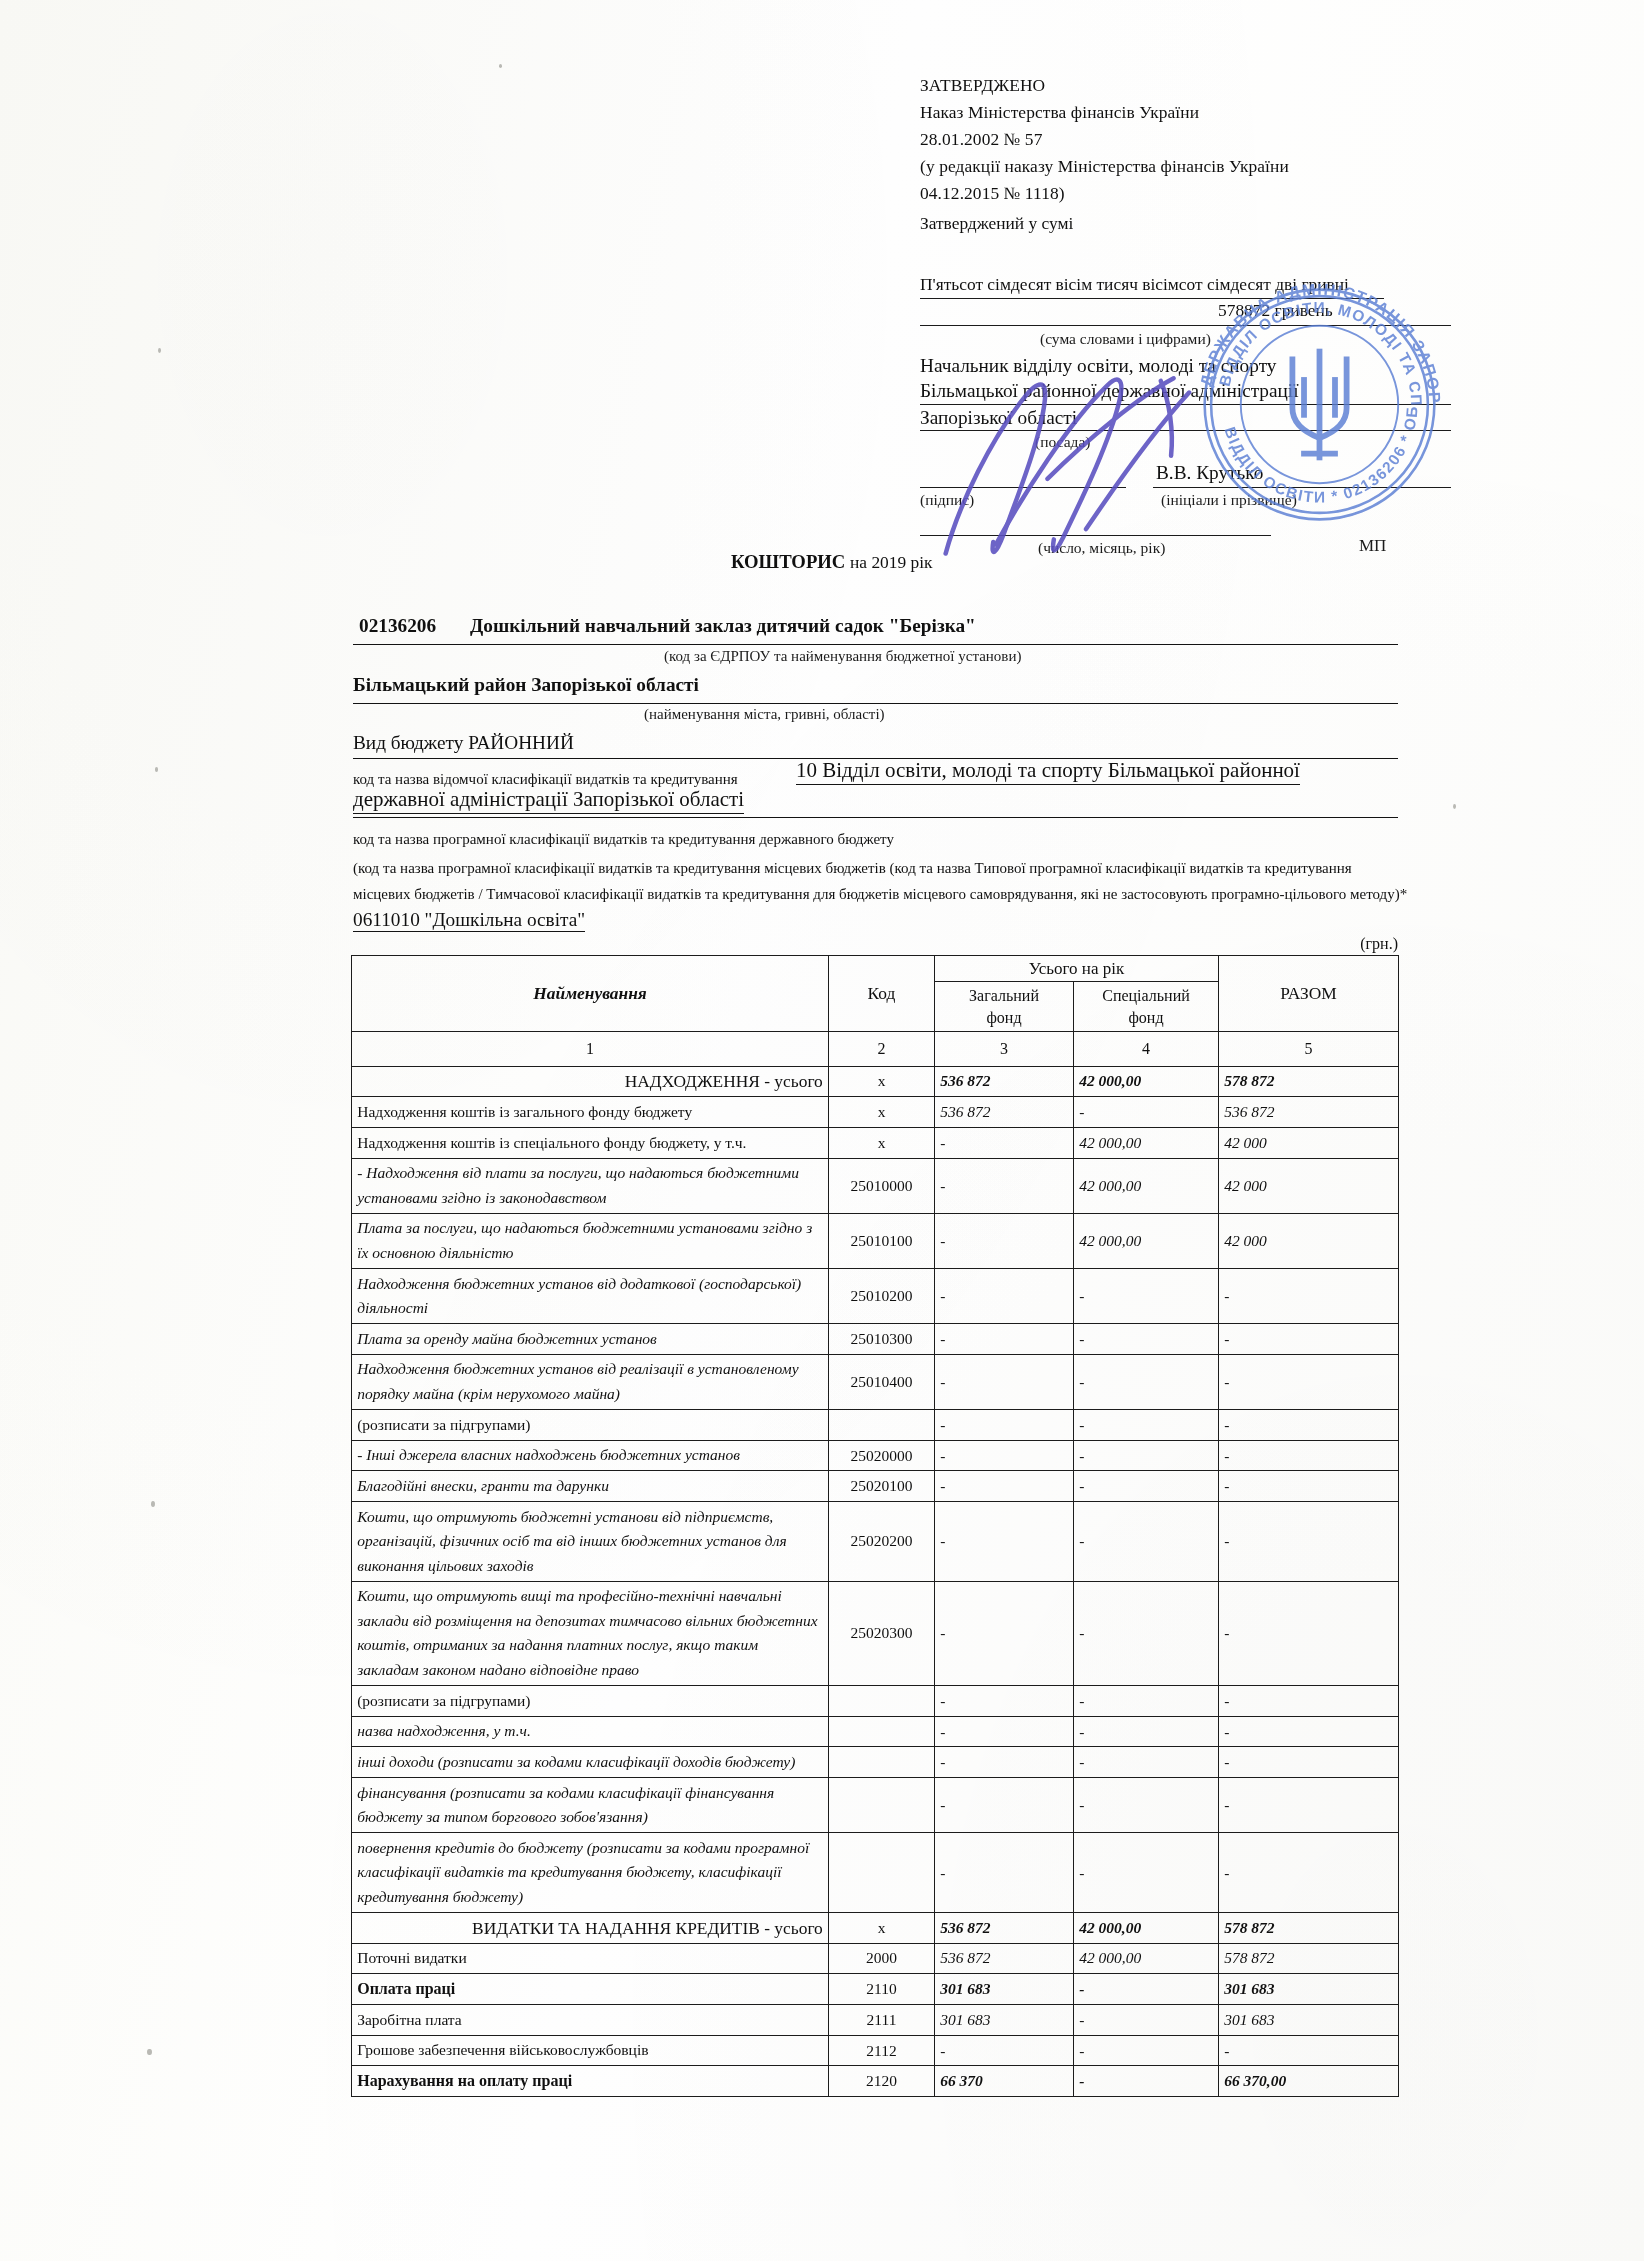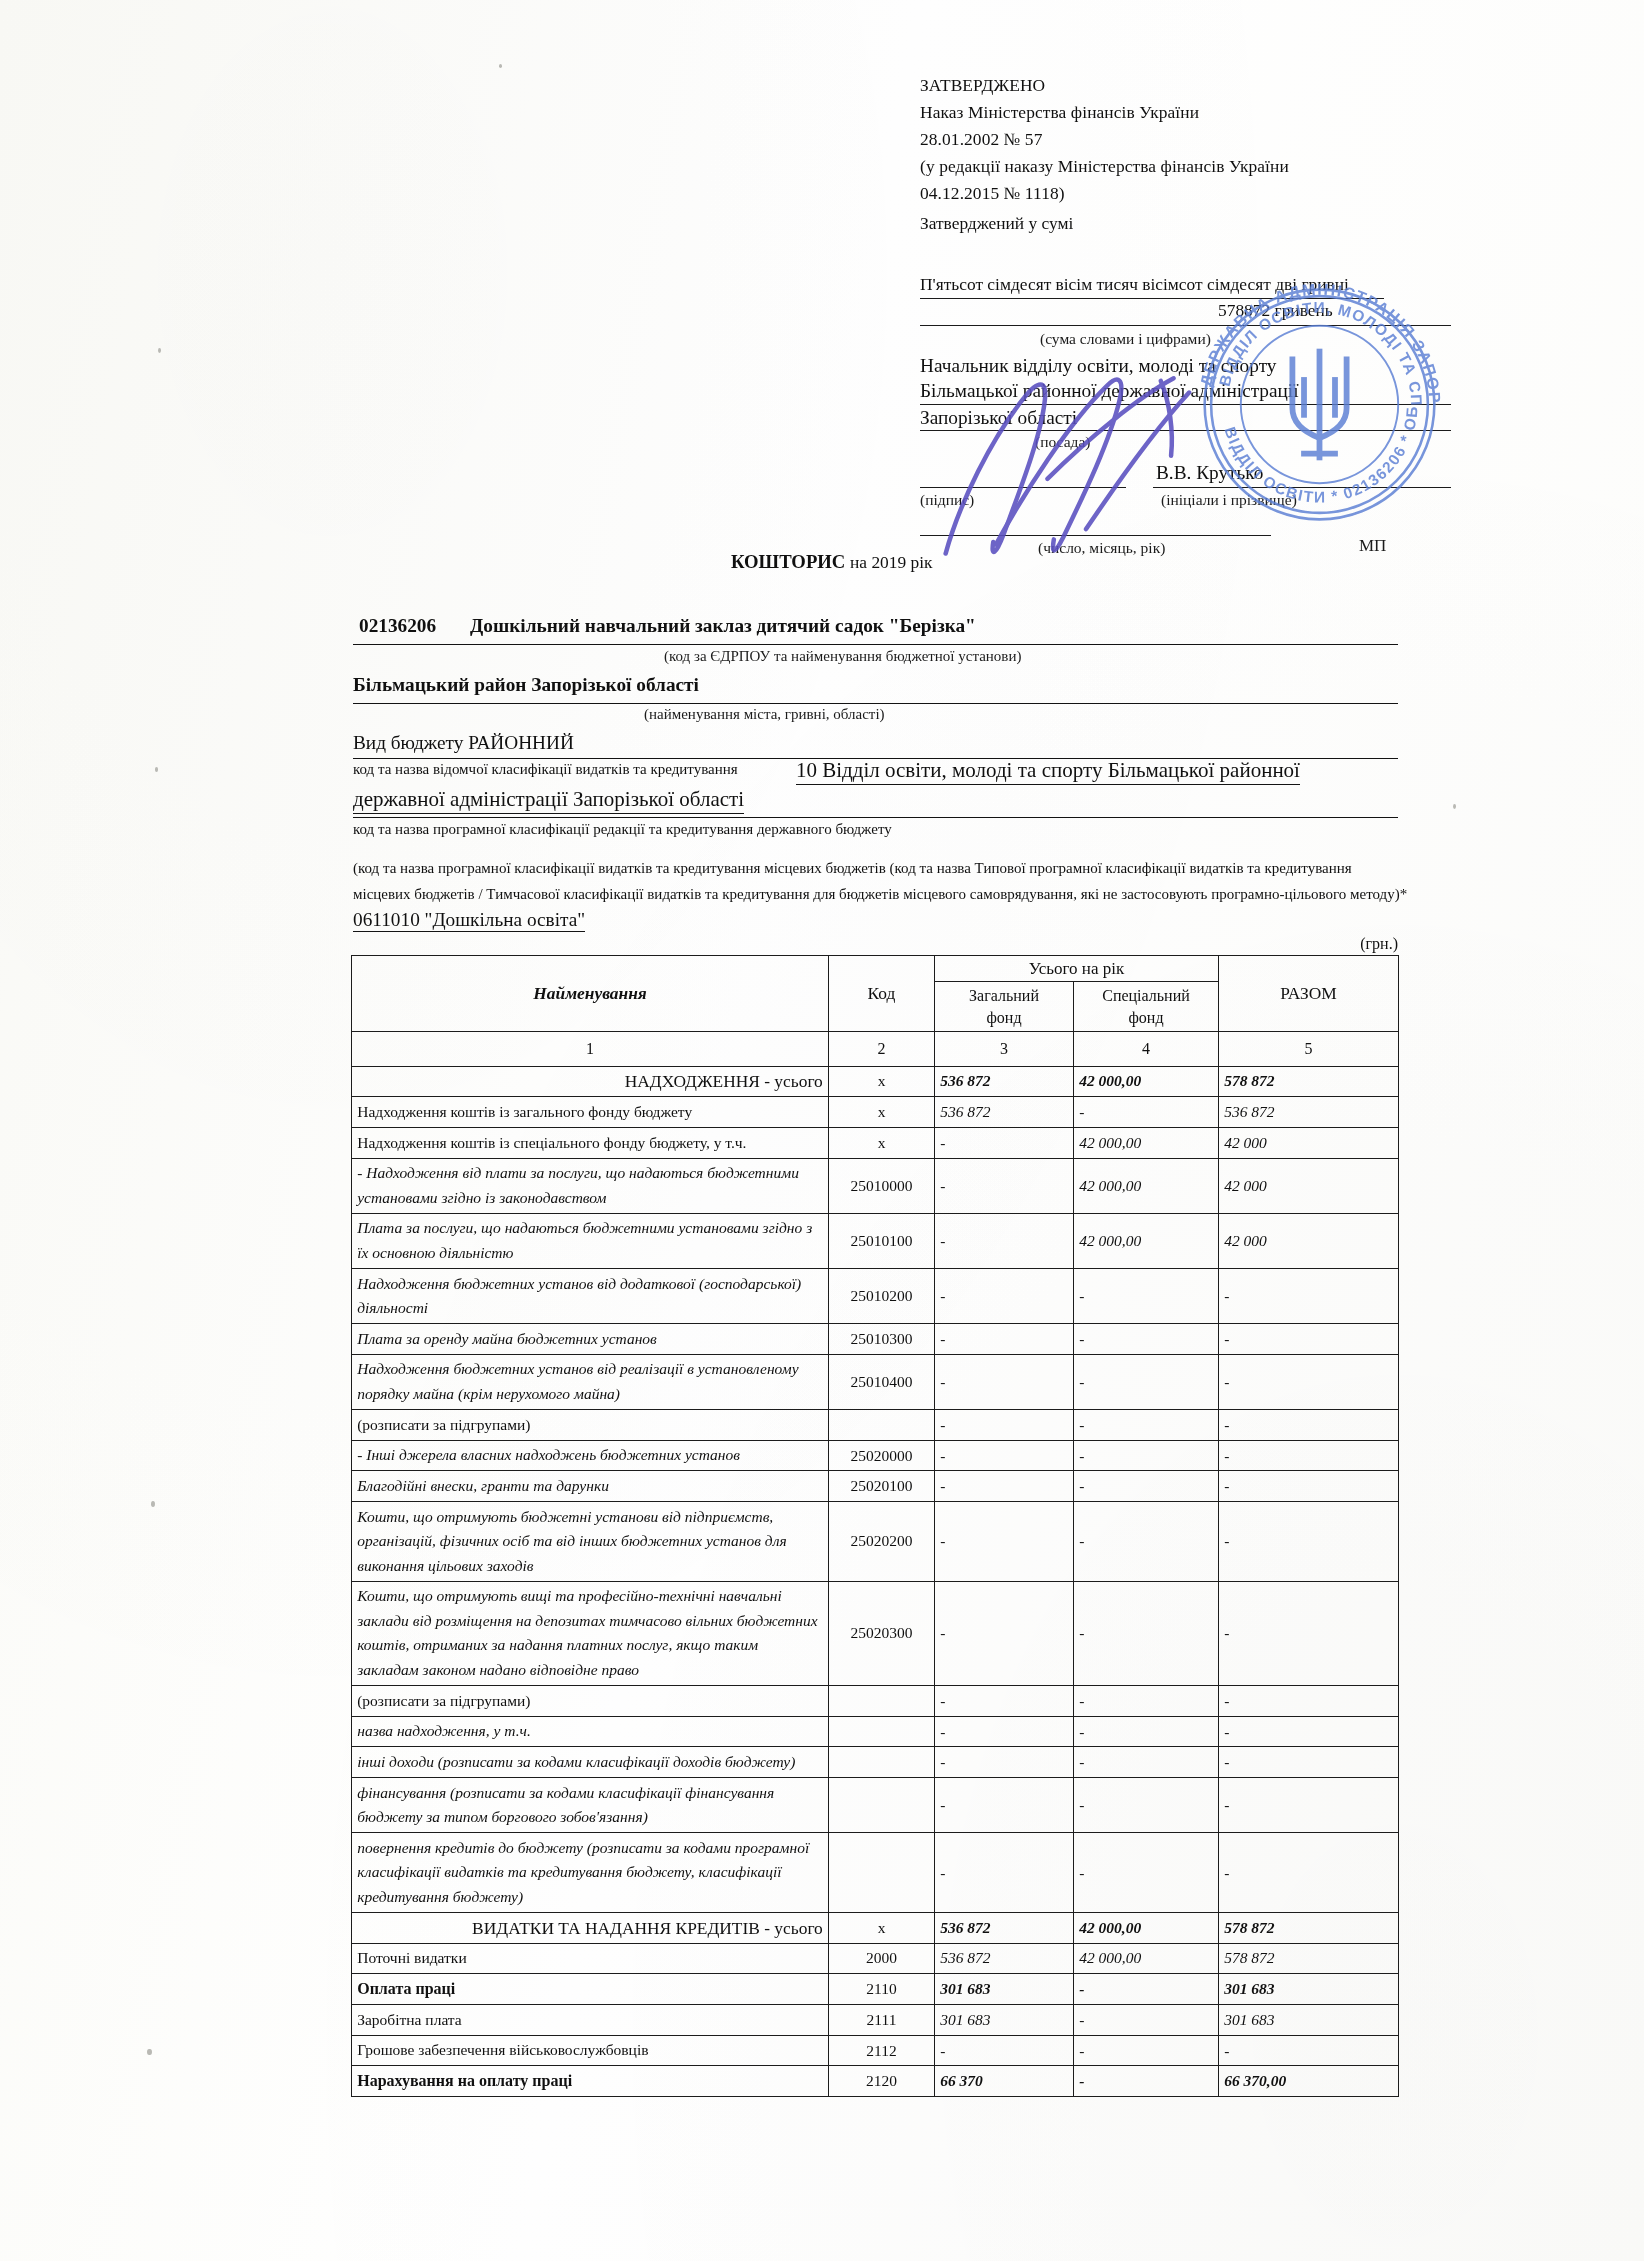--- a/index.html
+++ b/index.html
@@ -126,20 +126,21 @@
   }
   .budget-kind {
     position: absolute;
     font-size: 19.3px;
     white-space: nowrap;
   }
   .class-label {
     position: absolute;
     font-size: 15px;
     white-space: nowrap;
+    margin-top: 10px;
   }
   .class-value {
     position: absolute;
     font-size: 21px;
     white-space: nowrap;
     border-bottom: 1.3px solid #141414;
     padding-bottom: 1.3px;
   }
   .para-note {
     position: absolute;
@@ -307,21 +308,21 @@
     <span>РАЙОННИЙ</span>
   </div>
   <div class="ident-underline" style="left:353px;top:758px;width:1045px;"></div>
 
   <div class="class-label" style="left:353px;top:761px;">код та назва відомчої класифікації видатків та кредитування</div>
   <div class="class-value" style="left:796px;top:758px;">10 Відділ освіти, молоді та спорту Більмацької районної</div>
 
   <div class="class-value" style="left:353px;top:787px;">державної адміністрації Запорізької області</div>
   <div class="ident-underline" style="left:353px;top:817px;width:1045px;"></div>
 
-  <div class="class-label" style="left:353px;top:821px;">код та назва програмної класифікації редакції та кредитування державного бюджету</div>
+  <div class="class-label" style="left:353px;top:821px;">код та назва програмної класифікації видатків та кредитування державного бюджету</div>
 
   <div class="para-note" style="left:353px;top:855px;">
     <span>(код та назва програмної класифікації видатків та кредитування місцевих бюджетів (код та назва Типової програмної класифікації видатків та кредитування місцевих бюджетів / Тимчасової класифікації видатків та кредитування для бюджетів місцевого самоврядування, які не застосовують програмно-цільового методу)*</span>
     <span class="prog-value">0611010 "Дошкільна освіта"</span>
   </div>
 
   <div class="grn-label">(грн.)</div>
 
   <table class="kosh">
     <colgroup>

